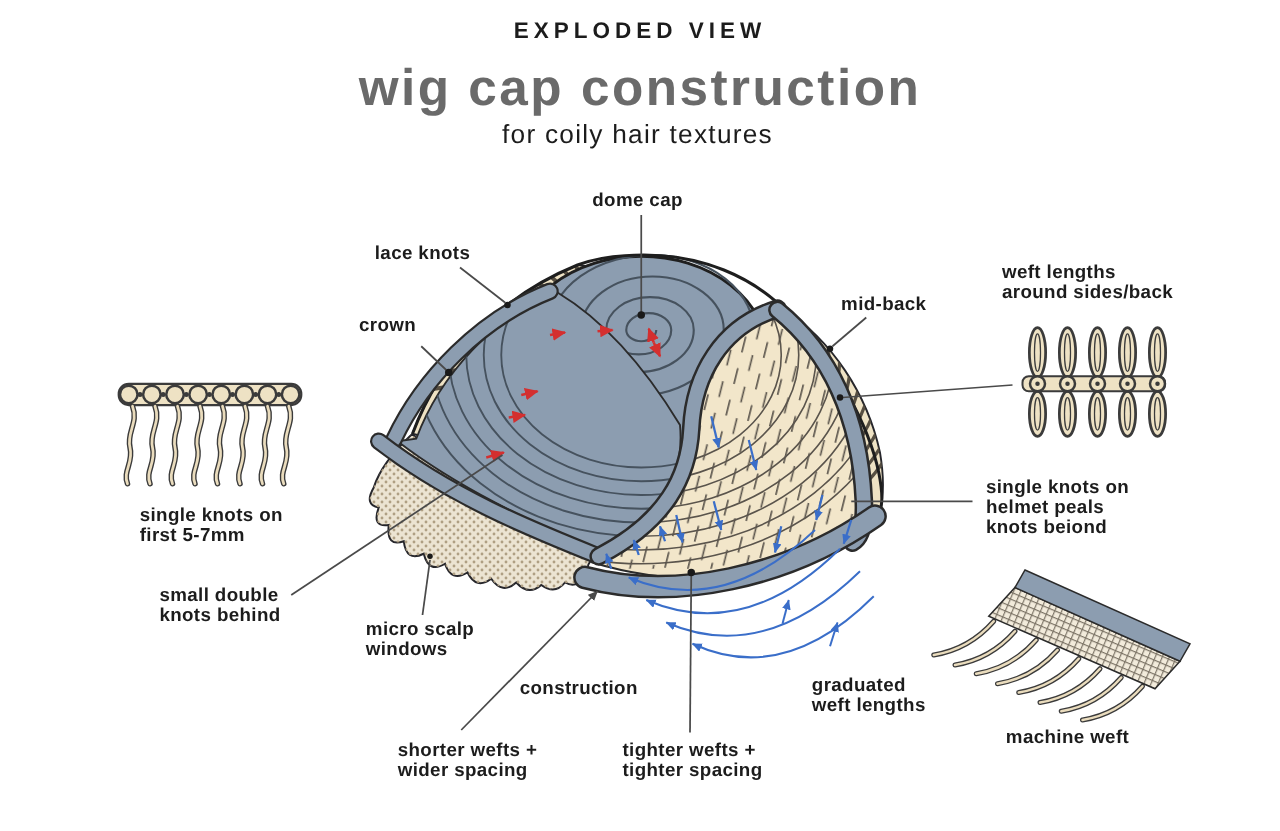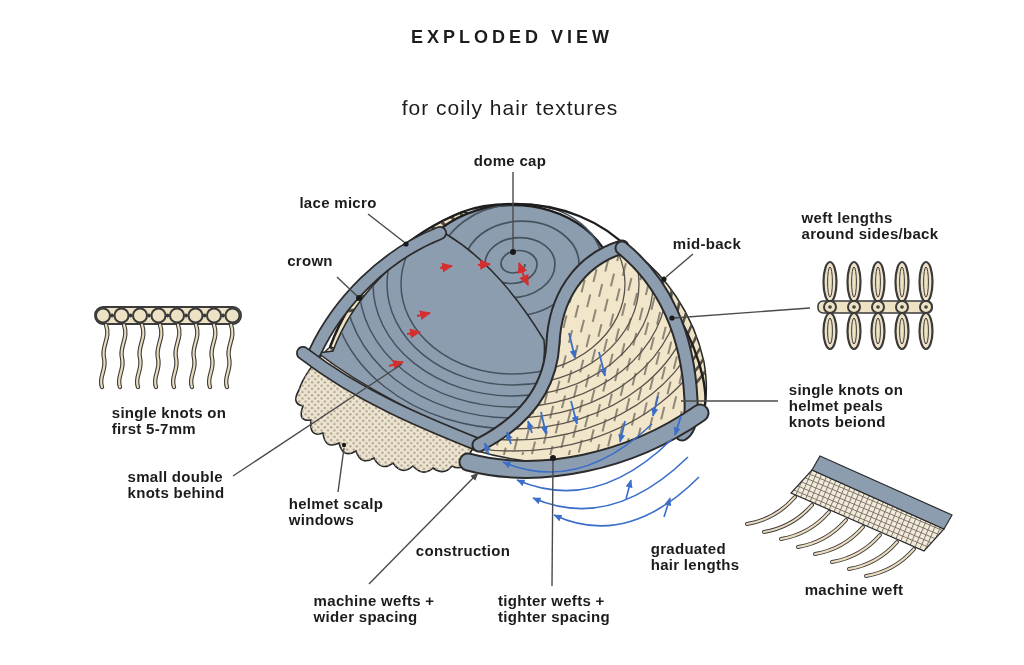--- a/index.html
+++ b/index.html
@@ -4,21 +4,21 @@
 <style>
   :root{
     --blue_gray:#8c9db0; --blue_dark_line:#46525e; --cream:#f2e6ca; --lace_cream:#eee2c4;
     --mesh_bg:#ece4d2; --stripe_dark:#574f42; --red_arrow:#d42f2f; --blue_arrow:#3a6ec9;
     --leader_line:#4a4a4a; --title_gray:#6a6a6a; --ink:#1c1c1c;
   }
   html,body{margin:0;padding:0;background:#fff;}
   .stage{position:relative;width:1024px;height:665px;background:#ffffff;overflow:hidden;
          font-family:"Liberation Sans",sans-serif;}
   .stage svg{position:absolute;left:0;top:0;}
-  .t1{position:absolute;left:512px;top:27px;transform:translateX(-50%);
+  .t1{position:absolute;left:512px;top:14px;transform:translateX(-50%);
       font-weight:bold;font-size:18px;letter-spacing:4px;color:var(--ink);white-space:nowrap;}
   .t2{position:absolute;left:512px;top:47px;transform:translateX(-50%);
       font-weight:bold;font-size:41px;letter-spacing:2px;color:var(--title_gray);white-space:nowrap;}
   .t3{position:absolute;left:510px;top:96px;transform:translateX(-50%);
       font-weight:normal;font-size:21px;letter-spacing:1px;color:var(--ink);white-space:nowrap;}
   .lbl{position:absolute;transform:translateX(-50%);text-align:left;
        font-weight:bold;font-size:15px;line-height:1.06;letter-spacing:.3px;
        color:var(--ink);white-space:pre-line;}
 </style>
 </head>
@@ -301,38 +301,39 @@
         <path d="M897,542 C883,558 867,566 849,569"></path>
         <path d="M914,549 C900,565 884,573 866,576"></path>
       </g>
     </g>
     <path d="M812,470 L944,529 L924,551 L791,493 Z" fill="url(#patGrid)" stroke="#2b2b2b" stroke-width="1.2"></path>
     <path d="M820,456 L952,515 L944,529 L812,470 Z" fill="var(--blue_gray)" stroke="#2b2b2b" stroke-width="1.2"></path>
   </g>
 </svg>
 
   <div class="t1">EXPLODED VIEW</div>
+  <div class="t2">wig cap construction</div>
   <div class="t3">for coily hair textures</div>
 
   <div class="lbl" style="left:510px;top:153px">dome cap</div>
-  <div class="lbl" style="left:338px;top:195px">lace micro</div>
+  <div class="lbl" style="left:338px;top:195px">lace knots</div>
   <div class="lbl" style="left:310px;top:253px">crown</div>
   <div class="lbl" style="left:707px;top:236px">mid-back</div>
   <div class="lbl" style="left:870px;top:210px">weft lengths
 around sides/back</div>
   <div class="lbl" style="left:169px;top:405px">single knots on
 first 5-7mm</div>
   <div class="lbl" style="left:176px;top:469px">small double
 knots behind</div>
-  <div class="lbl" style="left:336px;top:496px">helmet scalp
+  <div class="lbl" style="left:336px;top:496px">micro scalp
 windows</div>
   <div class="lbl" style="left:463px;top:543px">construction</div>
-  <div class="lbl" style="left:374px;top:593px">machine wefts +
+  <div class="lbl" style="left:374px;top:593px">shorter wefts +
 wider spacing</div>
   <div class="lbl" style="left:554px;top:593px">tighter wefts +
 tighter spacing</div>
   <div class="lbl" style="left:695px;top:541px">graduated
-hair lengths</div>
+weft lengths</div>
   <div class="lbl" style="left:846px;top:382px">single knots on
 helmet peals
 knots beiond</div>
   <div class="lbl" style="left:854px;top:582px">machine weft</div>
 </div>
 
 </body></html>

